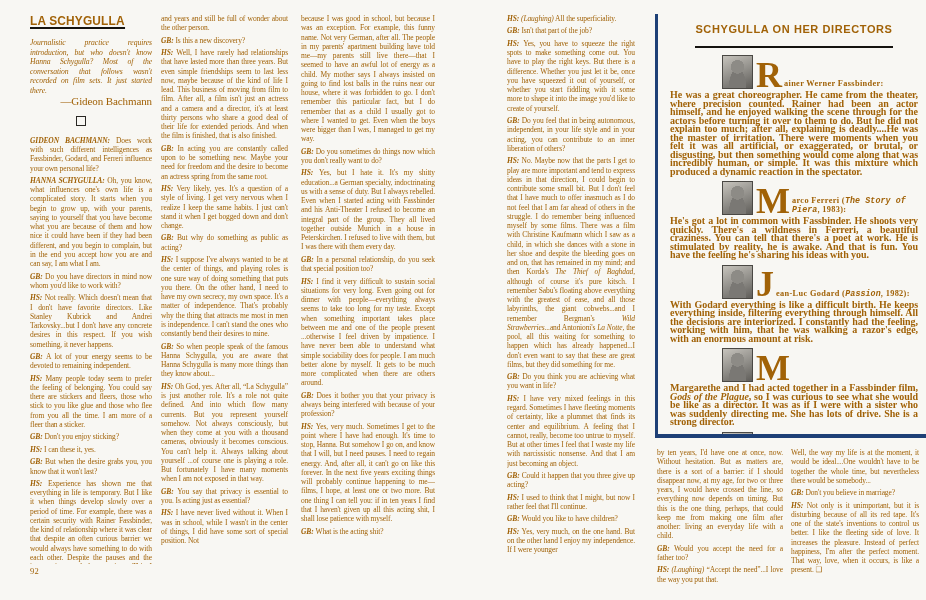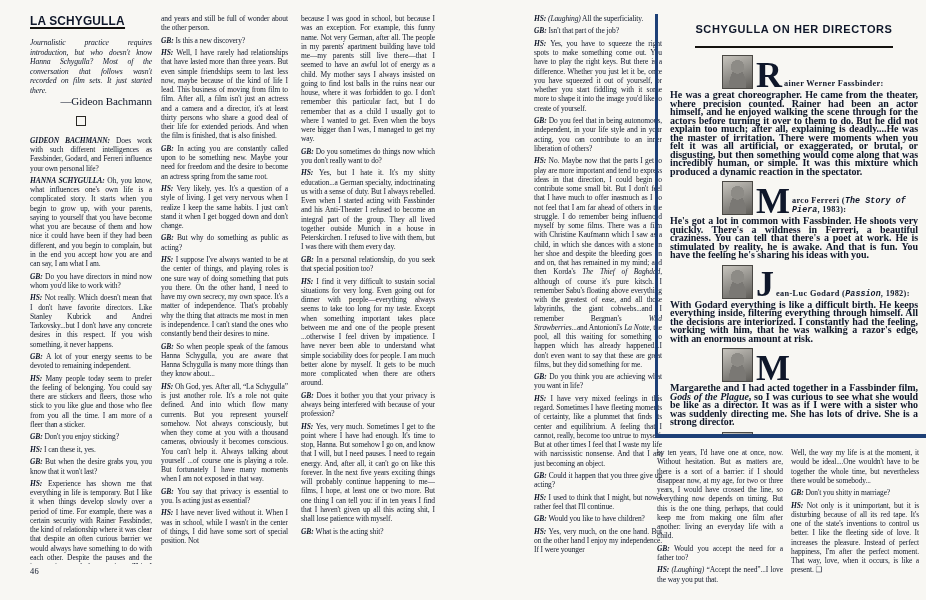--- a/index.html
+++ b/index.html
@@ -1,18 +1,18 @@
 <!DOCTYPE html>
 <html><head>
 <meta charset="utf-8">
 <style>
   html,body{margin:0;padding:0;}
   #spread{
     position:relative; width:926px; height:600px;
-    background:#f8f7f3; color:#0f172a; overflow:hidden;
+    background:#f8f7f3; color:#a16207; overflow:hidden;
     font-family:"Liberation Serif", serif;
   }
   .col{
     position:absolute; overflow:hidden;
     font-size:7.5px; line-height:9.25px; text-align:justify;
     letter-spacing:-0.1px;
   }
   .para{margin:0 0 3.2px 0;}
   .speaker{font-style:italic; font-weight:bold;}
   
@@ -106,21 +106,21 @@
   <div class="col" style="left:301px; top:14px; width:134px; height:580px;">
       <p class="para"><span>because I was good in school, but because I was an exception. For example, this funny name. Not very German, after all. The people in my parents' apartment building have told me—my parents still live there—that I seemed to have an awful lot of energy as a child. My mother says I always insisted on going to find lost balls in the ruins near our house, where it was forbidden to go. I don't remember this particular fact, but I do remember that as a child I usually got to where I wanted to get. Even when the boys were bigger than I was, I managed to get my way.</span></p>
       <p class="para"><span class="speaker">GB: </span><span>Do you sometimes do things now which you don't really want to do?</span></p>
       <p class="para"><span class="speaker">HS: </span><span>Yes, but I hate it. It's my shitty education...a German specialty, indoctrinating us with a sense of duty. But I always rebelled. Even when I started acting with Fassbinder and his Anti-Theater I refused to become an integral part of the group. They all lived together outside Munich in a house in Peterskirchen. I refused to live with them, but I was there with them every day.</span></p>
       <p class="para"><span class="speaker">GB: </span><span>In a personal relationship, do you seek that special position too?</span></p>
       <p class="para"><span class="speaker">HS: </span><span>I find it very difficult to sustain social situations for very long. Even going out for dinner with people—everything always seems to take too long for my taste. Except when something important takes place between me and one of the people present ...otherwise I feel driven by impatience. I have never been able to understand what simple sociability does for people. I am much better alone by myself. It gets to be much more complicated when there are others around.</span></p>
       <p class="para"><span class="speaker">GB: </span><span>Does it bother you that your privacy is always being interfered with because of your profession?</span></p>
       <p class="para"><span class="speaker">HS: </span><span>Yes, very much. Sometimes I get to the point where I have had enough. It's time to stop, Hanna. But somehow I go on, and know that I will, but I need pauses. I need to regain energy. And, after all, it can't go on like this forever. In the next five years exciting things will probably continue happening to me—films, I hope, at least one or two more. But one thing I can tell you: if in ten years I find that I haven't given up all this acting shit, I shall lose patience with myself.</span></p>
       <p class="para"><span class="speaker">GB: </span><span>What is the acting shit?</span></p>
     </div>
-  <div class="col" style="left:534px; top:14px; width:128px; height:580px;">
+  <div class="col" style="left:507px; top:14px; width:128px; height:580px;">
       <p class="para"><span class="speaker">HS: </span><span><i>(Laughing)</i> All the superficiality.</span></p>
       <p class="para"><span class="speaker">GB: </span><span>Isn't that part of the job?</span></p>
       <p class="para"><span class="speaker">HS: </span><span>Yes, you have to squeeze the right spots to make something come out. You have to play the right keys. But there is a difference. Whether you just let it be, once you have squeezed it out of yourself, or whether you start fiddling with it some more to shape it into the image you'd like to create of yourself.</span></p>
       <p class="para"><span class="speaker">GB: </span><span>Do you feel that in being autonomous, independent, in your life style and in your acting, you can contribute to an inner liberation of others?</span></p>
       <p class="para"><span class="speaker">HS: </span><span>No. Maybe now that the parts I get to play are more important and tend to express ideas in that direction, I could begin to contribute some small bit. But I don't feel that I have much to offer inasmuch as I do not feel that I am far ahead of others in the struggle. I do remember being influenced myself by some films. There was a film with Christine Kaufmann which I saw as a child, in which she dances with a stone in her shoe and despite the bleeding goes on and on, that has remained in my mind; and then Korda's <i>The Thief of Baghdad</i>, although of course it's pure kitsch. I remember Sabu's floating above everything with the greatest of ease, and all those labyrinths, the giant cobwebs...and I remember Bergman's <i>Wild Strawberries</i>...and Antonioni's <i>La Notte</i>, the pool, all this waiting for something to happen which has already happened...I don't even want to say that these are great films, but they did something for me.</span></p>
       <p class="para"><span class="speaker">GB: </span><span>Do you think you are achieving what you want in life?</span></p>
       <p class="para"><span class="speaker">HS: </span><span>I have very mixed feelings in this regard. Sometimes I have fleeting moments of certainty, like a plummet that finds its center and equilibrium. A feeling that I cannot, really, become too untrue to myself. But at other times I feel that I waste my life with narcissistic nonsense. And that I am just becoming an object.</span></p>
       <p class="para"><span class="speaker">GB: </span><span>Could it happen that you three give up acting?</span></p>
       <p class="para"><span class="speaker">HS: </span><span>I used to think that I might, but now I rather feel that I'll continue.</span></p>
       <p class="para"><span class="speaker">GB: </span><span>Would you like to have children?</span></p>
@@ -172,19 +172,19 @@
       </div>
   </div>
 
   <div class="col" style="left:657px; top:448px; width:126px; height:146px;">
       <p class="para"><span>by ten years, I'd have one at once, now. Without hesitation. But as matters are, there is a sort of a barrier: if I should disappear now, at my age, for two or three years, I would have crossed the line, so everything now depends on timing. But this is the one thing, perhaps, that could keep me from making one film after another: living an everyday life with a child.</span></p>
       <p class="para"><span class="speaker">GB: </span><span>Would you accept the need for a father too?</span></p>
       <p class="para"><span class="speaker">HS: </span><span><i>(Laughing)</i> “Accept the need”...I love the way you put that.</span></p>
     </div>
   <div class="col" style="left:791px; top:448px; width:128px; height:146px;">
       <p class="para"><span>Well, the way my life is at the moment, it would be ideal....One wouldn't have to be together the whole time, but nevertheless there would be somebody...</span></p>
-      <p class="para"><span class="speaker">GB: </span><span>Don't you shitty in marriage?</span></p>
+      <p class="para"><span class="speaker">GB: </span><span>Don't you believe in marriage?</span></p>
       <p class="para"><span class="speaker">HS: </span><span>Not only is it unimportant, but it is disturbing because of all its red tape. It's one of the state's inventions to control us better. I like the fleeting side of love. It increases the pleasure. Instead of perfect happiness, I'm after the perfect moment. That way, love, when it occurs, is like a present. ❑</span></p>
     </div>
 
-  <div class="pagenum" style="left:30px; top:566px;">46</div>
+  <div class="pagenum" style="left:30px; top:566px;">92</div>
   <div class="pagenum" style="left:890px; top:590px;padding-left:42px;">93</div>
 </div>
 
 </body></html>

